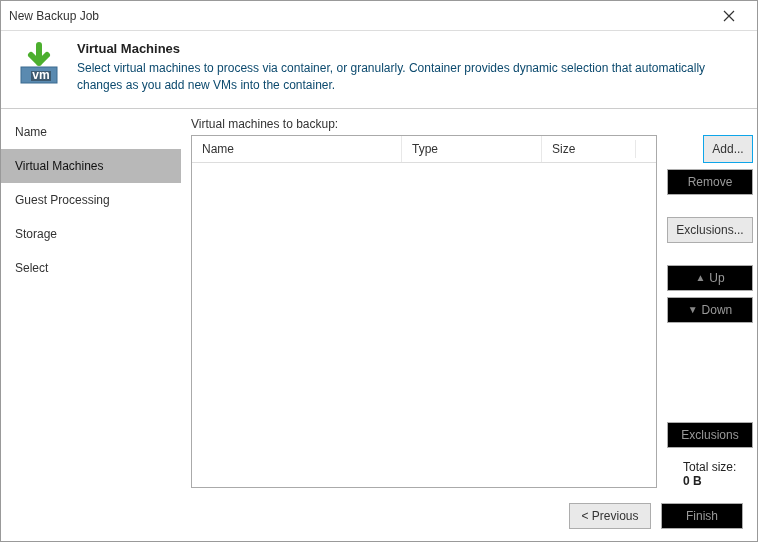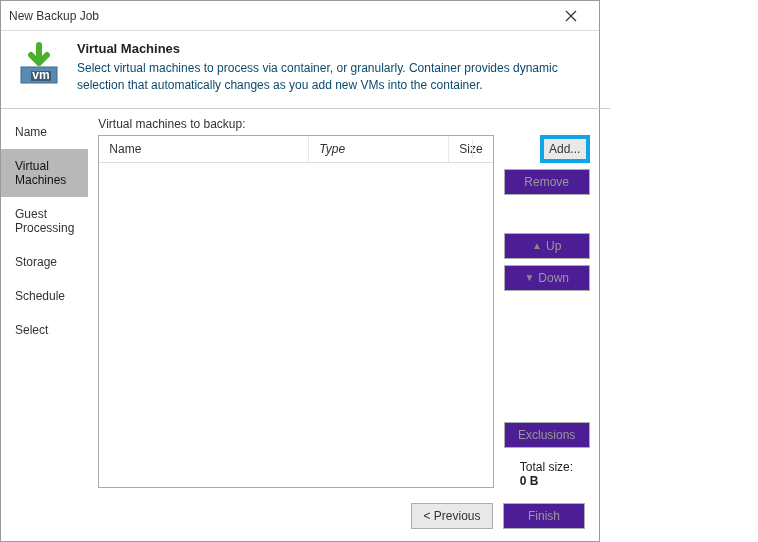--- a/index.html
+++ b/index.html
@@ -1,43 +1,43 @@
 <!DOCTYPE html>
 <html><head>
 <meta charset="utf-8">
 <style>
 * { box-sizing: border-box; margin: 0; padding: 0; font-family: "Segoe UI", Tahoma, sans-serif; font-size: 12px; }
 body { background: #fff; }
-.window { width: 600px; height: 542px; border: 1px solid #999; background: #fff; position: relative; }
+.window { width: 758px; height: 542px; border: 1px solid #999; background: #fff; position: relative; }
 .titlebar { height: 30px; display: flex; align-items: center; padding: 0 8px; border-bottom: 1px solid #ddd; }
 .titlebar .title { flex: 1; color: #333; }
 .close { width: 40px; height: 28px; display: flex; align-items: center; justify-content: center; cursor: pointer; }
 .header { display: flex; padding: 10px 14px 14px 14px; gap: 14px; align-items: flex-start; }
 .header-icon { width: 48px; height: 48px; flex-shrink: 0; }
 .header-text h1 { font-size: 13px; font-weight: bold; color: #222; margin-bottom: 4px; }
 .header-text p { color: #0c4a6e; line-height: 1.4; }
 .content { display: flex; height: 380px; }
 .sidebar { width: 180px; border-top: 1px solid #ccc; padding-top: 6px; }
 .sidebar-item { padding: 10px 14px; color: #333; cursor: pointer; }
 .sidebar-item.active { background: #b8b8b8; color: #111; }
-.main { flex: 1; padding: 8px 20px 0 10px; border-top: 1px solid #ccc; display: flex; gap: 10px; }
+.main { flex: 1; padding: 8px 4px 0 10px; border-top: 1px solid #ccc; display: flex; gap: 10px; }
 .main-left { flex: 1; display: flex; flex-direction: column; }
 .main-label { margin-bottom: 4px; color: #333; }
 .table-wrap { flex: 1; border: 1px solid #aaa; background: #fff; display: flex; flex-direction: column; }
 .table-head { display: flex; border-bottom: 1px solid #ddd; }
 .th { padding: 6px 10px; color: #333; border-right: 1px solid #e8e8e8; }
 .th.name { width: 210px; }
-.th.type { width: 140px; font-style: italic; }
+.th.type { width: 140px; }
 .th.size { flex: 1; border-right: none; position: relative; }
 .th.size::after { content:""; position:absolute; right:20px; top:4px; bottom:4px; width:1px; background:#e8e8e8; }
 .table-body { flex: 1; }
 .main-right { width: 86px; display: flex; flex-direction: column; gap: 6px; padding-top: 18px; }
 .btn { height: 26px; border: 1px solid #adadad; background: #e9e9e9; color: #333; cursor: pointer; display: flex; align-items: center; justify-content: center; gap: 4px; }
-.btn:disabled, .btn.disabled { color: #999; cursor: default; background: #4c1d95; }
-.btn.highlight { border: 4px solid #0ea5e9; background: #e9e9e9; height: 28px; margin-left: 36px; }
+.btn:disabled, .btn.disabled { color: #999; cursor: default; background: #000000; }
+.btn.highlight { border: 1px solid #0ea5e9; background: #e9e9e9; height: 28px; margin-left: 36px; }
 .btn.primary { border: 2px solid #0066b3; background: #e9e9e9; }
 .spacer-sm { height: 10px; }
 .spacer-lg { flex: 1; }
 .total { margin-top: 6px; color: #222; margin-left: 16px; }
 .total b { font-weight: bold; }
 .footer { display: flex; justify-content: flex-end; gap: 10px; padding: 14px; border-top: 1px solid transparent; margin-left: 40px; }
 .footer .btn { width: 82px; }
 .arrow-icon { font-size: 10px; color: #888; }
 </style>
 </head>
@@ -67,41 +67,41 @@
       <p>Select virtual machines to process via container, or granularly. Container provides dynamic selection that automatically changes as you add new VMs into the container.</p>
     </div>
   </div>
 
   <div class="content">
     <div class="sidebar">
       <div class="sidebar-item">Name</div>
       <div class="sidebar-item active">Virtual Machines</div>
       <div class="sidebar-item">Guest Processing</div>
       <div class="sidebar-item">Storage</div>
-      <div class="sidebar-item">Schedule</div>
       <div class="sidebar-item">Select</div>
     </div>
 
     <div class="main">
       <div class="main-left">
         <div class="main-label">Virtual machines to backup:</div>
         <div class="table-wrap">
           <div class="table-head">
             <div class="th name">Name</div>
             <div class="th type">Type</div>
             <div class="th size">Size</div>
           </div>
           <div class="table-body"></div>
         </div>
       </div>
 
       <div class="main-right">
         <button class="btn highlight">Add...</button>
         <button class="btn disabled" disabled="">Remove</button>
         <div class="spacer-sm"></div>
+        <button class="btn">Exclusions...</button>
         <div class="spacer-sm"></div>
         <button class="btn disabled" disabled="">
           <span class="arrow-icon">▲</span>
           <span>Up</span>
         </button>
         <button class="btn disabled" disabled="">
           <span class="arrow-icon">▼</span>
           <span>Down</span>
         </button>
         <div class="spacer-lg"></div>

